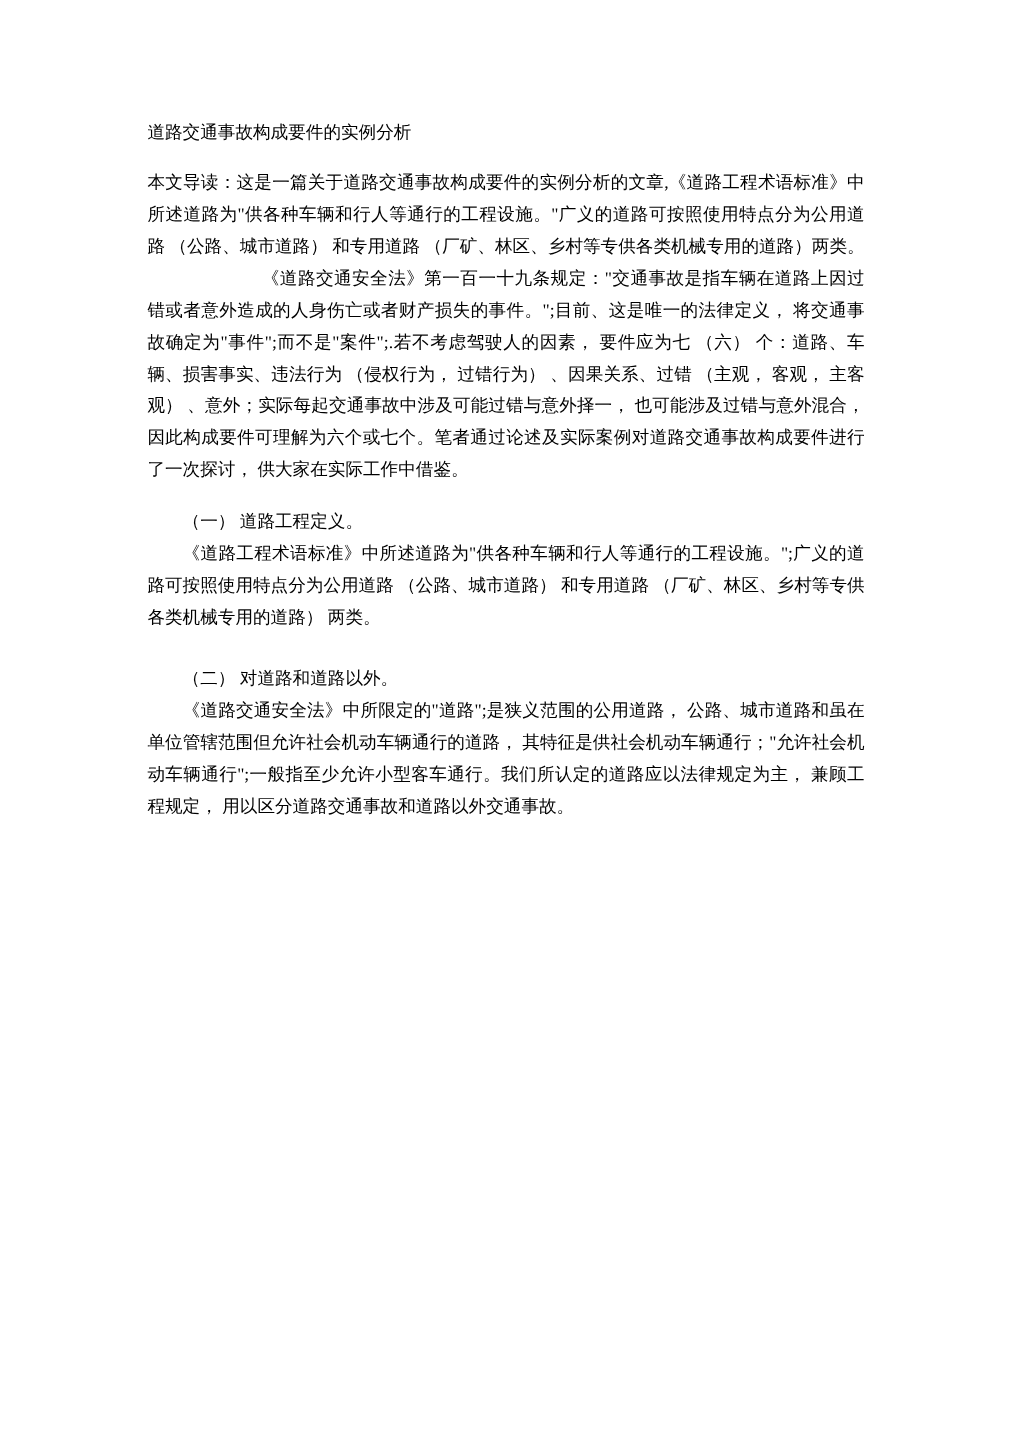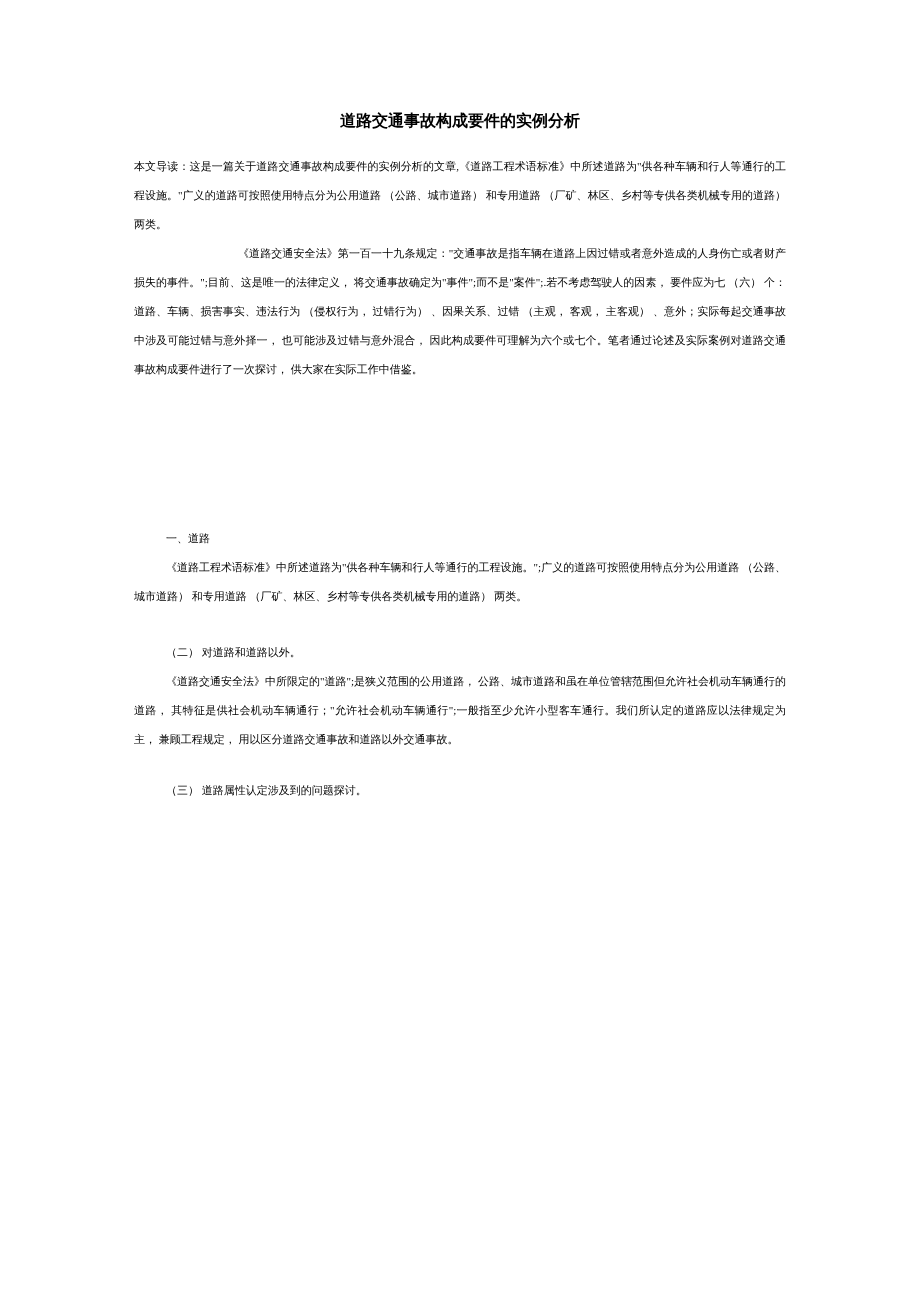--- a/index.html
+++ b/index.html
@@ -16,27 +16,26 @@
     .page {
       width: 920px;
       height: 1302px;
       box-sizing: border-box;
       padding: 106px 134px 40px 134px;
       overflow: hidden;
       background: #ffffff;
     }
     .doc-title {
       font-size: 16px;
-      font-weight: 700;
+      font-weight: 400;
       line-height: 29px;
-      text-align: center;
       margin: 0 0 17px 0;
     }
     .para {
-      font-size: 11px;
+      font-size: 16px;
       font-weight: 400;
       line-height: 29px;
       text-align: justify;
       margin: 0;
       word-break: break-all;
     }
     .ti-large { text-indent: 104px; }
     .ti-2 { text-indent: 32px; }
     .section-heading { margin-top: 140px; }
     .sub-heading-1 { margin-top: 18px; }
@@ -47,25 +46,24 @@
 <body>
 
 <div class="page">
 
   <p class="doc-title">道路交通事故构成要件的实例分析</p>
 
   <p class="para">本文导读：这是一篇关于道路交通事故构成要件的实例分析的文章,《道路工程术语标准》中所述道路为"供各种车辆和行人等通行的工程设施。"广义的道路可按照使用特点分为公用道路 （公路、城市道路） 和专用道路 （厂矿、林区、乡村等专供各类机械专用的道路）两类。</p>
 
   <p class="para ti-large">《道路交通安全法》第一百一十九条规定："交通事故是指车辆在道路上因过错或者意外造成的人身伤亡或者财产损失的事件。";目前、这是唯一的法律定义， 将交通事故确定为"事件";而不是"案件";.若不考虑驾驶人的因素， 要件应为七 （六） 个：道路、车辆、损害事实、违法行为 （侵权行为， 过错行为） 、因果关系、过错 （主观， 客观， 主客观） 、意外；实际每起交通事故中涉及可能过错与意外择一， 也可能涉及过错与意外混合， 因此构成要件可理解为六个或七个。笔者通过论述及实际案例对道路交通事故构成要件进行了一次探讨， 供大家在实际工作中借鉴。</p>
 
-  <p class="para ti-2 section-heading">一、道路</p>
 
+  <p class="para ti-2 sub-heading-1">（一）  道路工程定义。</p>
 
   <p class="para ti-2">《道路工程术语标准》中所述道路为"供各种车辆和行人等通行的工程设施。";广义的道路可按照使用特点分为公用道路 （公路、城市道路） 和专用道路 （厂矿、林区、乡村等专供各类机械专用的道路） 两类。</p>
 
   <p class="para ti-2 sub-heading-2">（二）  对道路和道路以外。</p>
 
   <p class="para ti-2">《道路交通安全法》中所限定的"道路";是狭义范围的公用道路， 公路、城市道路和虽在单位管辖范围但允许社会机动车辆通行的道路， 其特征是供社会机动车辆通行；"允许社会机动车辆通行";一般指至少允许小型客车通行。我们所认定的道路应以法律规定为主， 兼顾工程规定， 用以区分道路交通事故和道路以外交通事故。</p>
 
-  <p class="para ti-2 sub-heading-3">（三）  道路属性认定涉及到的问题探讨。</p>
 
 
 </div>
 
 </body></html>

